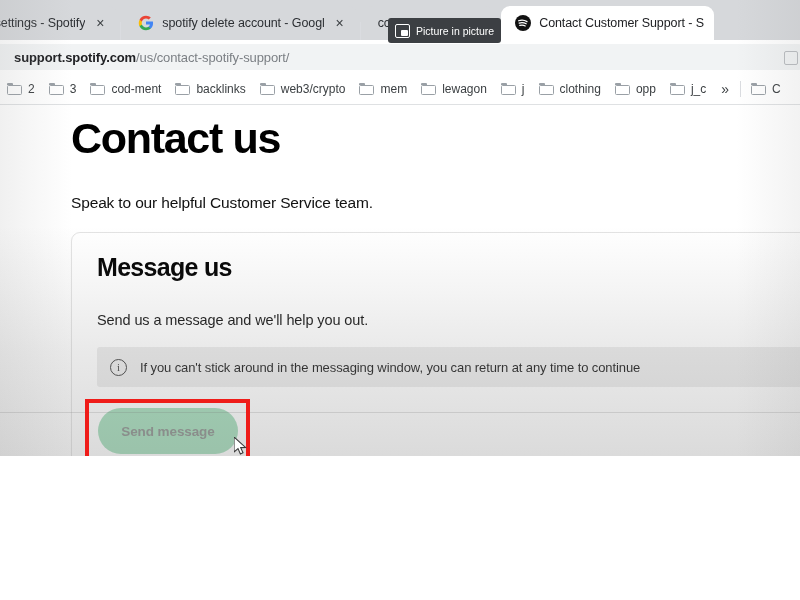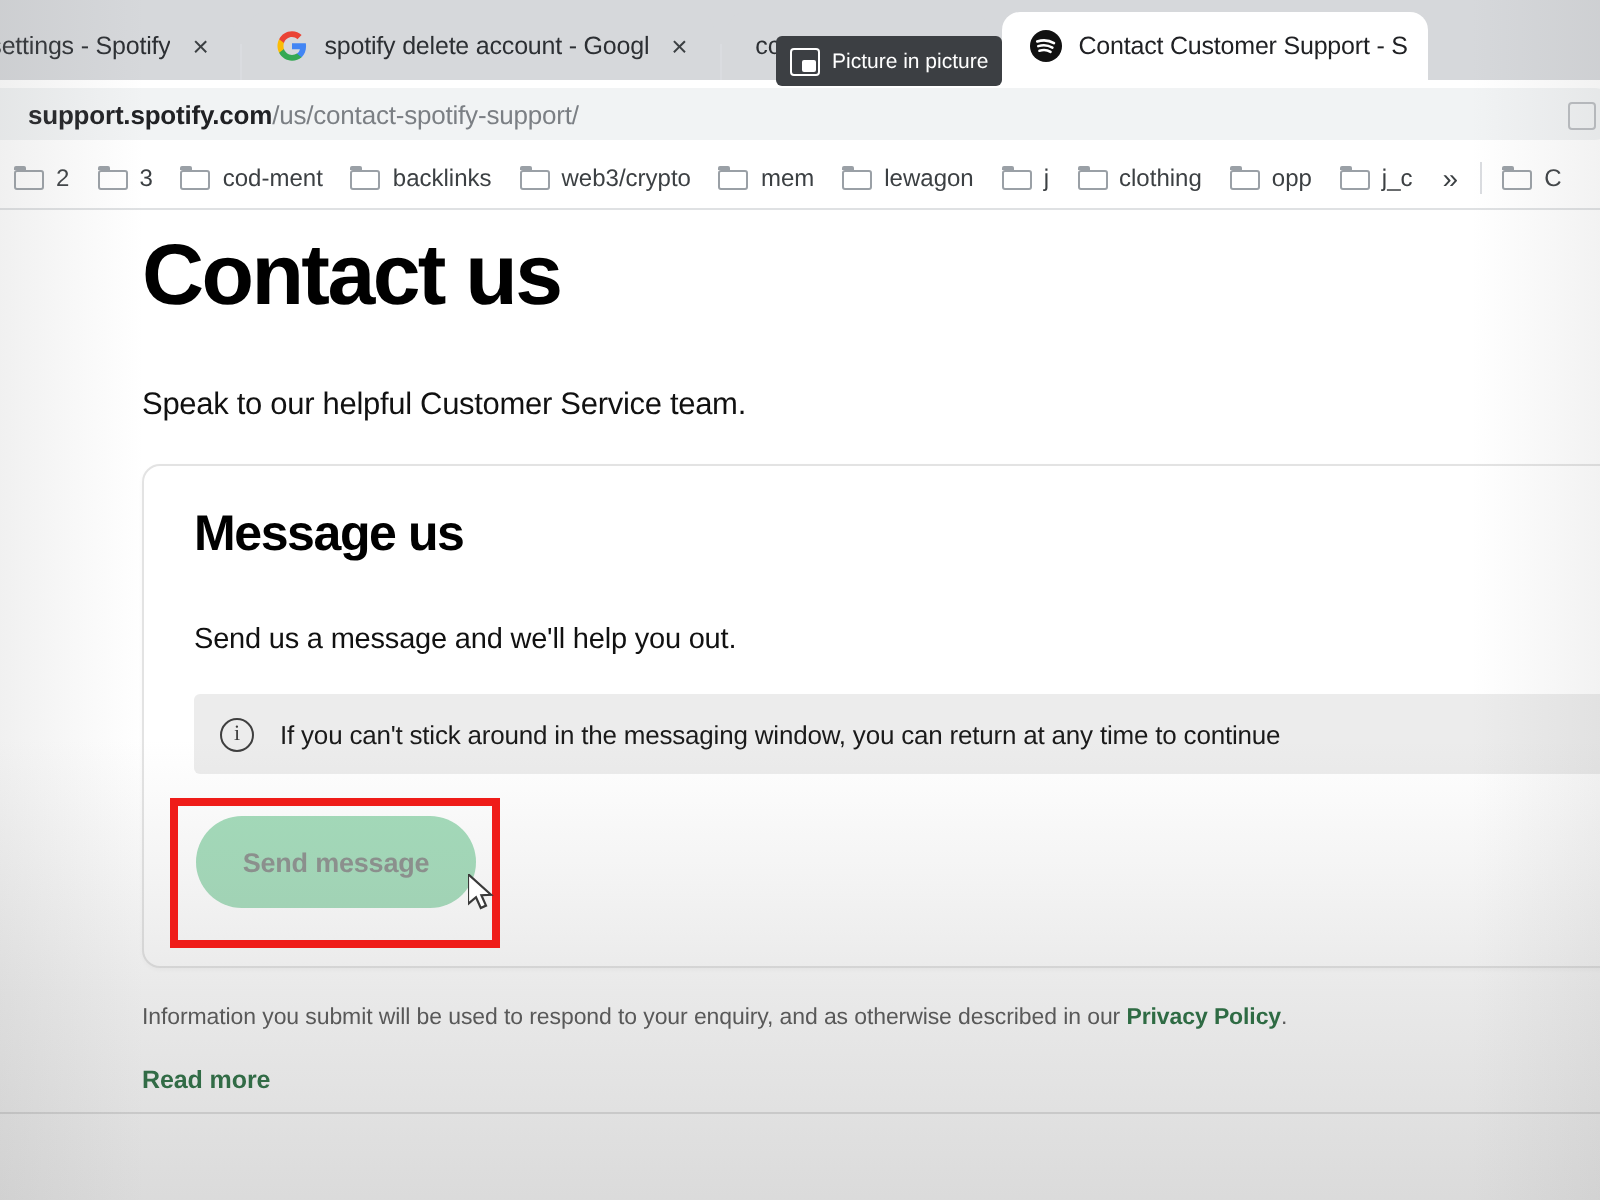--- a/index.html
+++ b/index.html
@@ -8,21 +8,21 @@
     width: 800px;
     height: 600px;
     overflow: hidden;
     background: #ffffff;
     font-family: "Liberation Sans", sans-serif;
   }
 
   #screen {
     position: relative;
     width: 800px;
-    height: 600px;
+    height: 456px;
     overflow: hidden;
     background: #f0abfc;
   }
 
   
   .chrome-tabstrip {
     position: absolute;
     left: 0; top: 0;
     width: 800px; height: 40px;
     background: #d6d8db;

